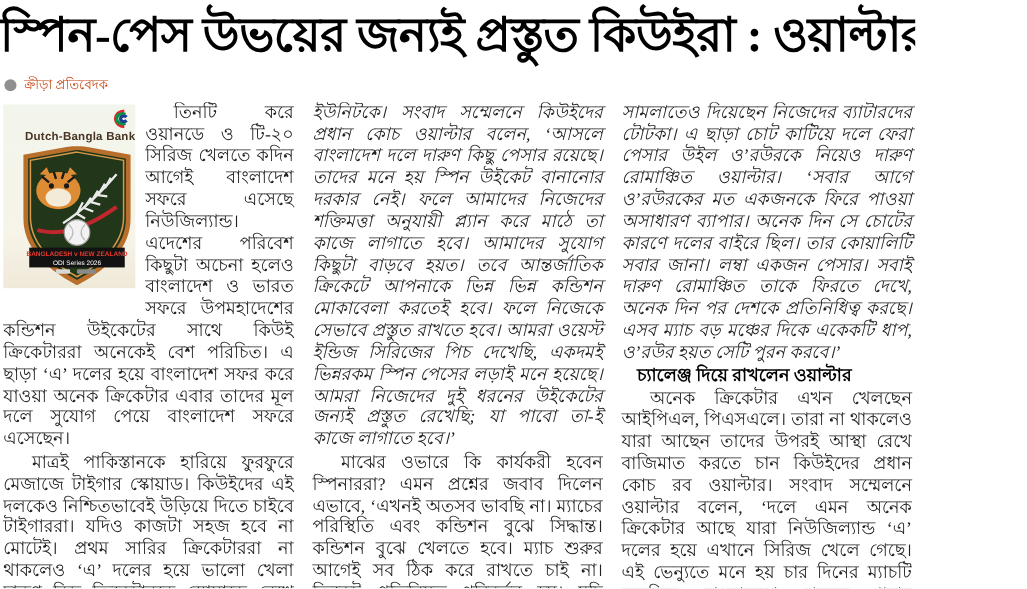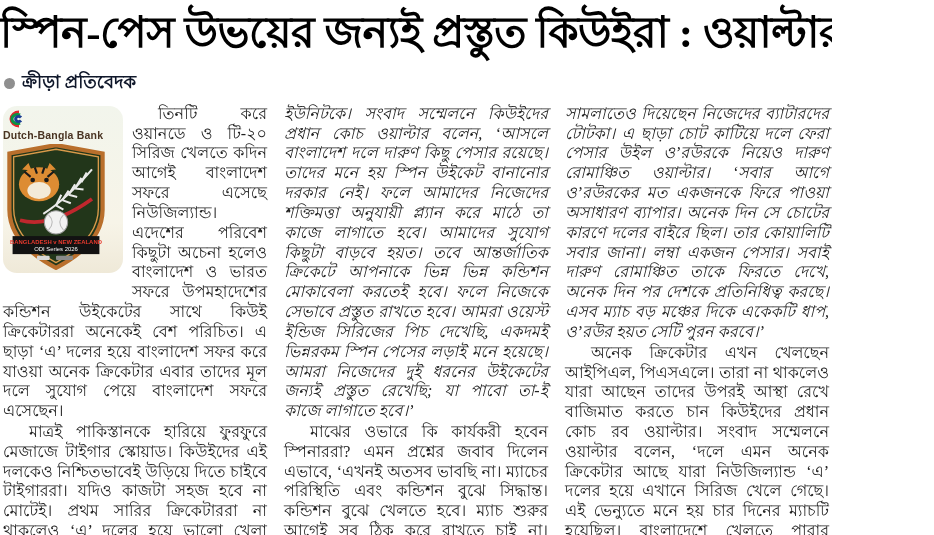--- a/index.html
+++ b/index.html
@@ -24,21 +24,21 @@
   }
   .byline {
     display:flex; align-items:center; gap:7px;
     margin:8px 0 5px 4px;
   }
   .byline .bullet {
     width:11px; height:11px; border-radius:50%;
     background:#8f8f8f; flex:0 0 auto;
   }
   .byline .byline-text {
-    font-weight:bold; font-size:18px; color:#0f172a;
+    font-weight:normal; font-size:12px; color:#c2410c;
   }
   .columns {
     display:flex;
     gap:17px;
     padding:0 3px;
     height:442px;
     overflow:hidden;
   }
   .col {
     flex:1 1 0;
@@ -53,23 +53,22 @@
     font-weight:bold; color:#000;
     text-indent:14px;
     margin:1px 0;
   }
   
   .logo-card {
     float:left;
     width:120px; height:167px;
     margin:2px 9px 15px 0;
     background:linear-gradient(180deg,#f2f5ec 0%,#f7f4e8 70%,#efe9d8 100%);
-    display:flex; flex-direction:column; align-items:flex-start;
+    display:flex; flex-direction:column; align-items:flex-end;
     overflow:hidden;
-    border-radius:14px;
   }
   .bank-mark { margin-top:4px; }
   .bank-name {
     font-family:"Liberation Sans","DejaVu Sans",sans-serif;
     font-size:10.5px; font-weight:bold; color:#4a3423;
     letter-spacing:0.2px; margin:1px 0 2px 0; white-space:nowrap;
   }
 </style>
 </head>
 <body>
@@ -129,17 +128,18 @@
     </div>
 
     <div class="col">
       <p class="continued">ইউনিটকে। সংবাদ সম্মেলনে কিউইদের প্রধান কোচ ওয়াল্টার বলেন, ‘আসলে বাংলাদেশ দলে দারুণ কিছু পেসার রয়েছে। তাদের মনে হয় স্পিন উইকেট বানানোর দরকার নেই। ফলে আমাদের নিজেদের শক্তিমত্তা অনুযায়ী প্ল্যান করে মাঠে তা কাজে লাগাতে হবে। আমাদের সুযোগ কিছুটা বাড়বে হয়ত। তবে আন্তর্জাতিক ক্রিকেটে আপনাকে ভিন্ন ভিন্ন কন্ডিশন মোকাবেলা করতেই হবে। ফলে নিজেকে সেভাবে প্রস্তুত রাখতে হবে। আমরা ওয়েস্ট ইন্ডিজ সিরিজের পিচ দেখেছি, একদমই ভিন্নরকম স্পিন পেসের লড়াই মনে হয়েছে। আমরা নিজেদের দুই ধরনের উইকেটের জন্যই প্রস্তুত রেখেছি; যা পাবো তা-ই কাজে লাগাতে হবে।’</p>
       <p>মাঝের ওভারে কি কার্যকরী হবেন স্পিনাররা? এমন প্রশ্নের জবাব দিলেন এভাবে, ‘এখনই অতসব ভাবছি না। ম্যাচের পরিস্থিতি এবং কন্ডিশন বুঝে সিদ্ধান্ত। কন্ডিশন বুঝে খেলতে হবে। ম্যাচ শুরুর আগেই সব ঠিক করে রাখতে চাই না। ক্রিকেট প্রতিনিয়ত পরিবর্তন হয়। যদি মাঝের ওভারে স্পিনারদের দরকার হয় তারা তাদের কাজ করবে। সবার আগে কন্ডিশন বুঝতে হবে এবং সেভাবে মানিয়ে নিয়ে যতটা ভালোভাবে সম্ভব রেসপন্স করতে হবে।’</p>
 
     </div>
 
     <div class="col">
       <p class="continued">সামলাতেও দিয়েছেন নিজেদের ব্যাটারদের টোটকা। এ ছাড়া চোট কাটিয়ে দলে ফেরা পেসার উইল ও’রউরকে নিয়েও দারুণ রোমাঞ্চিত ওয়াল্টার। ‘সবার আগে ও’রউরকের মত একজনকে ফিরে পাওয়া অসাধারণ ব্যাপার। অনেক দিন সে চোটের কারণে দলের বাইরে ছিল। তার কোয়ালিটি সবার জানা। লম্বা একজন পেসার। সবাই দারুণ রোমাঞ্চিত তাকে ফিরতে দেখে, অনেক দিন পর দেশকে প্রতিনিধিত্ব করছে। এসব ম্যাচ বড় মঞ্চের দিকে একেকটি ধাপ, ও’রউর হয়ত সেটি পুরন করবে।’</p>
+      <div class="subhead">চ্যালেঞ্জ দিয়ে রাখলেন ওয়াল্টার</div>
       <p>অনেক ক্রিকেটার এখন খেলছেন আইপিএল, পিএসএলে। তারা না থাকলেও যারা আছেন তাদের উপরই আস্থা রেখে বাজিমাত করতে চান কিউইদের প্রধান কোচ রব ওয়াল্টার। সংবাদ সম্মেলনে ওয়াল্টার বলেন, ‘দলে এমন অনেক ক্রিকেটার আছে যারা নিউজিল্যান্ড ‘এ’ দলের হয়ে এখানে সিরিজ খেলে গেছে। এই ভেন্যুতে মনে হয় চার দিনের ম্যাচটি হয়েছিল। বাংলাদেশে খেলতে পারার যেকোনো অভিজ্ঞতাই আসলে দারুণ। নিজেদের ভালো অবস্থানে রেখে সামনে এগিয়ে যাওয়া যায়। ভিন্ন ধরনের কন্ডিশন এখানে। প্রথম ম্যাচের আগে যে কয়দিন সময় পেয়েছি তা হয়ত ভালোভাবে অভ্যস্ত হওয়ার জন্য যথেষ্ট নয়।</p>
     </div>
 
   </div>
 </div>
 
 </body></html>

